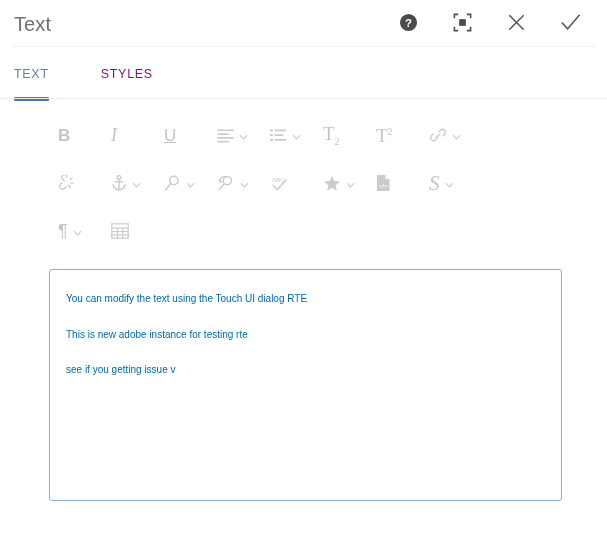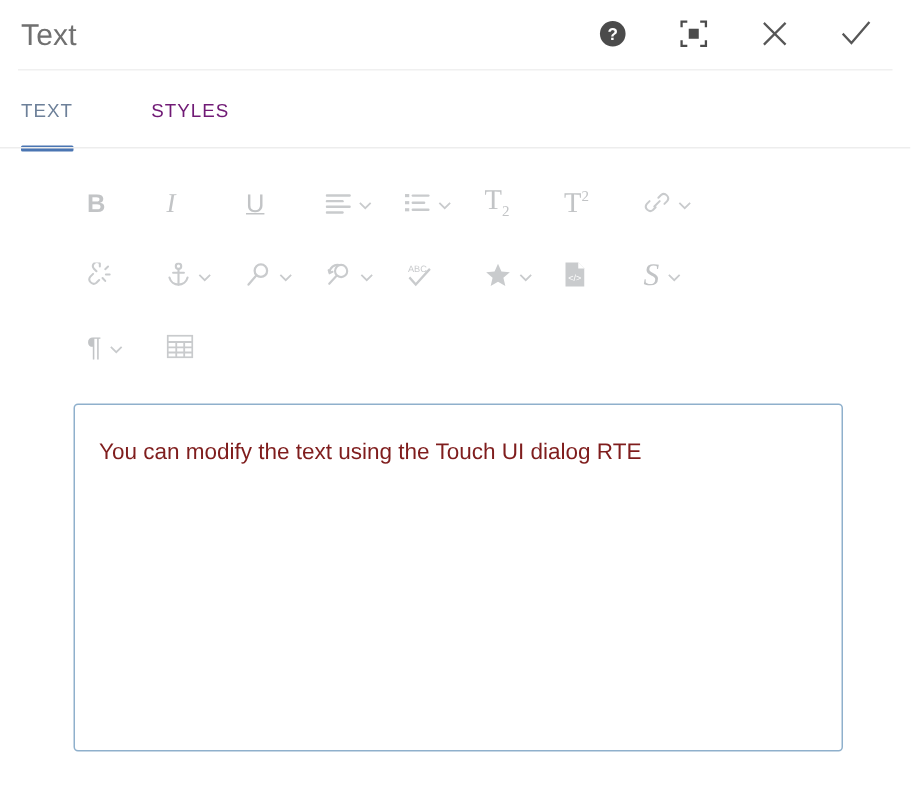--- a/index.html
+++ b/index.html
@@ -158,22 +158,22 @@
     height: 232px;
     border: 1px solid #8fb0cc;
     border-radius: 3px;
     box-sizing: border-box;
     padding: 22px 16px 16px 16px;
     background: #ffffff;
     overflow: hidden;
   }
   .editor-box p {
     margin: 0 0 22px 0;
-    font-size: 15px;
-    color: #7f1d1d;
+    font-size: 10px;
+    color: #0369a1;
     line-height: 1.35;
     font-family: "Liberation Sans", sans-serif;
   }
 </style>
 </head>
 <body>
 
 <div class="dialog-header">
   <div class="dialog-title">Text</div>
 
@@ -445,14 +445,16 @@
           </g>
         </svg>
       </span>
     </button>
   </div>
 </div>
 
 <div class="editor-wrap">
   <div class="editor-box" contenteditable="false" style="">
     <p>You can modify the text using the Touch UI dialog RTE</p>
+    <p>This is new adobe instance for testing rte</p>
+    <p>see if you getting issue v</p>
   </div>
 </div>
 
 </body></html>

